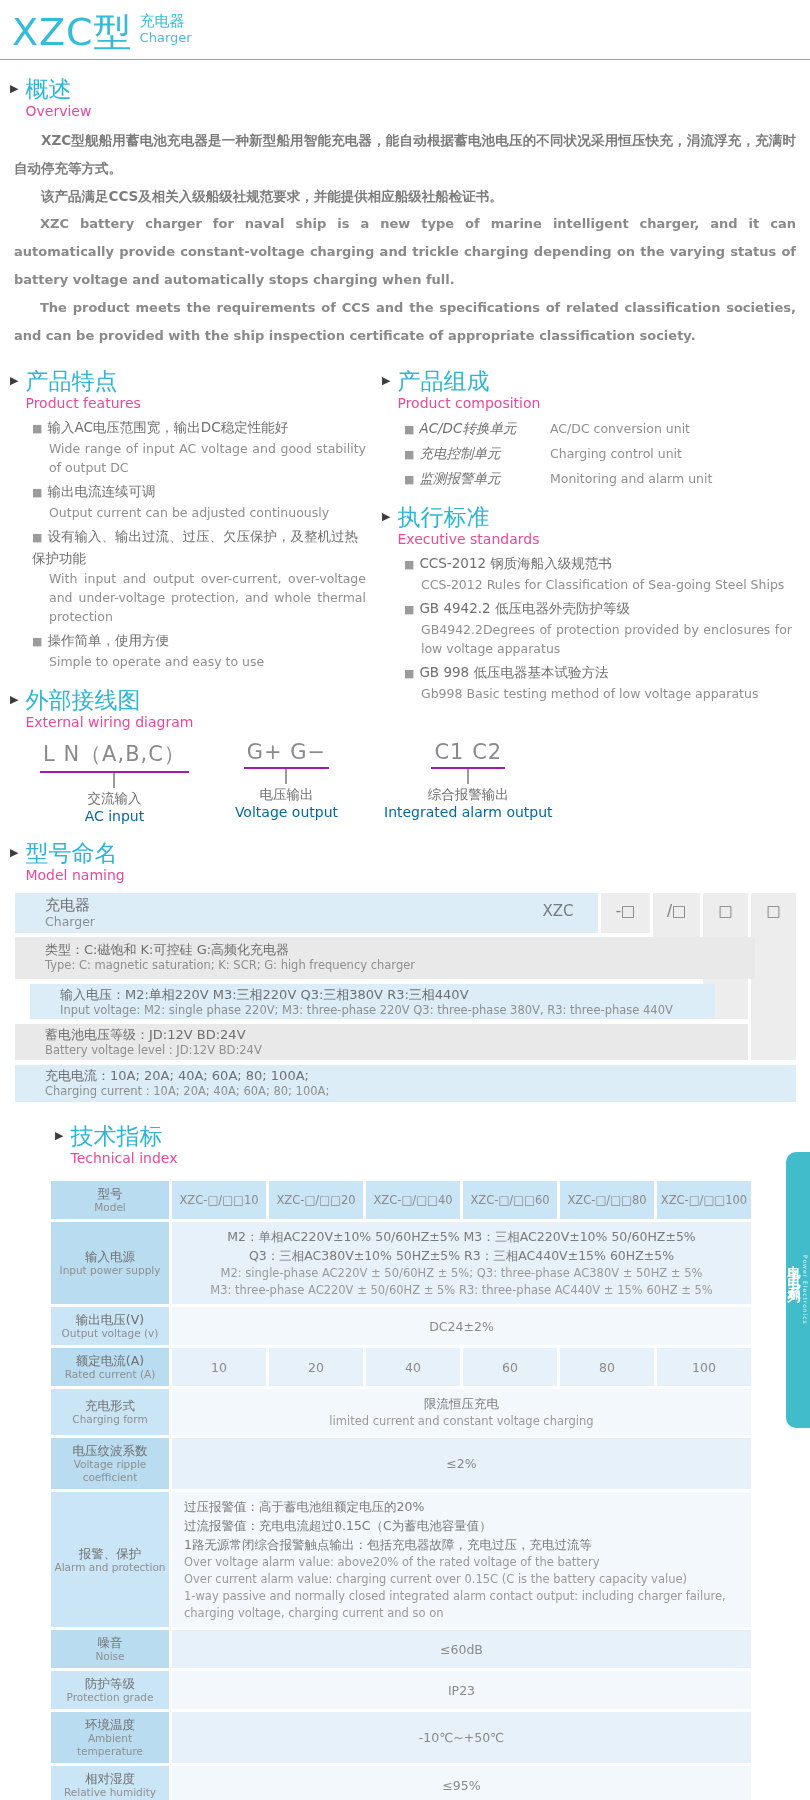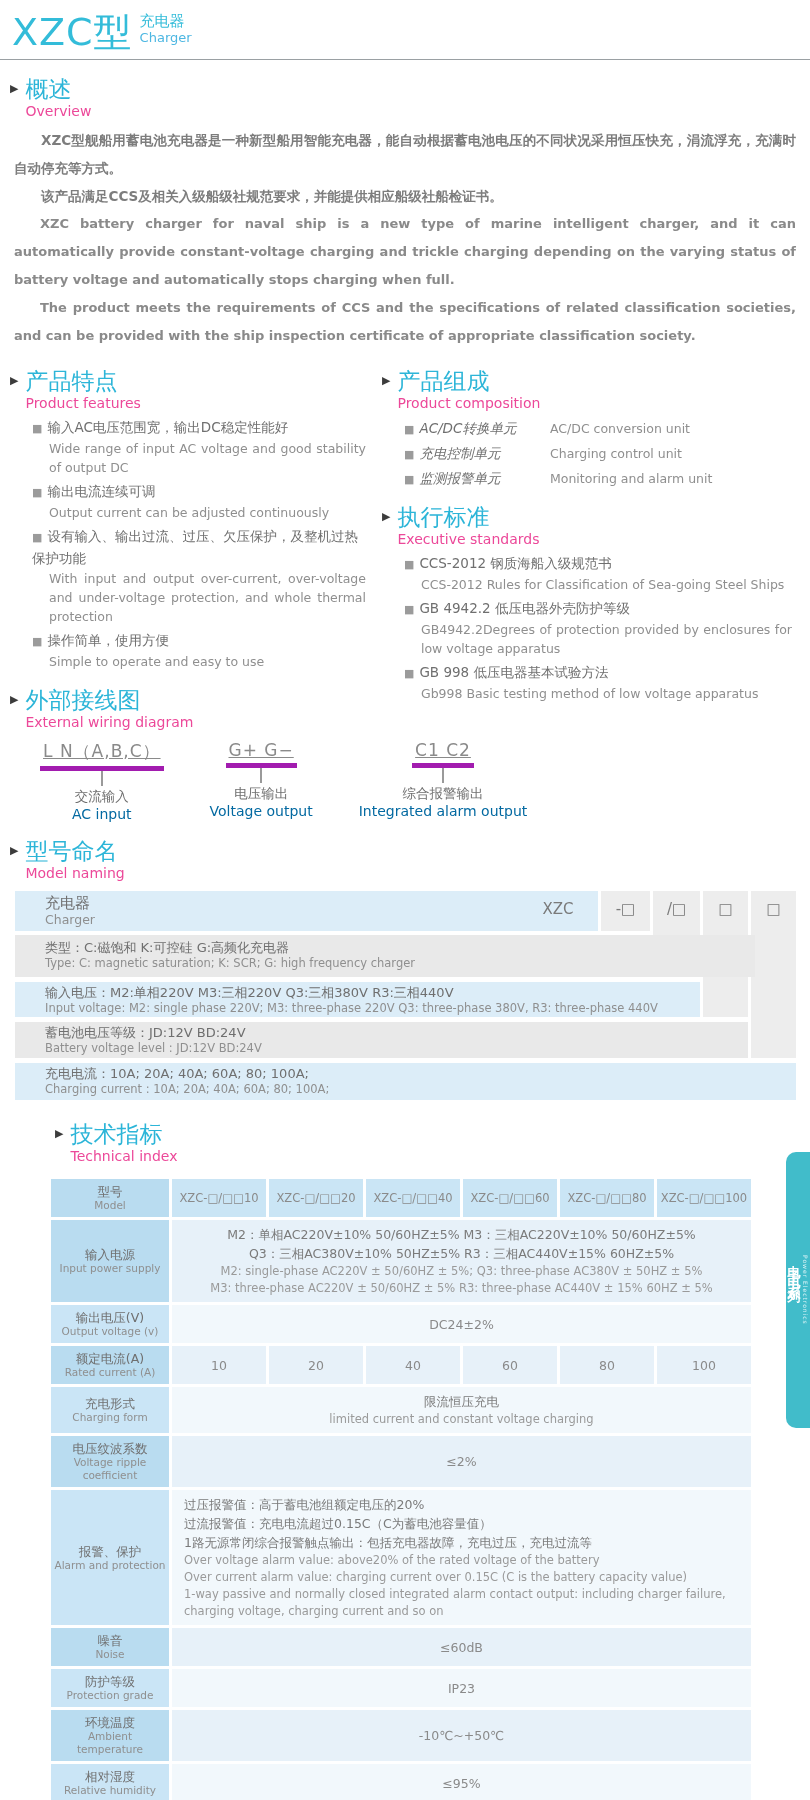--- a/index.html
+++ b/index.html
@@ -31,32 +31,32 @@
   .feat{margin:4px 6px 0 32px;}
   .feat-cn{color:#6f6f6f;font-size:13.5px;line-height:21px;}
   .bullet{color:#9b9b9b;font-size:11px;margin-right:5px;}
   .feat-en{color:#8f8f8f;font-size:12.5px;line-height:19px;padding-left:17px;text-align:justify;}
   .comp-item{display:flex;margin:7px 0 0 32px;align-items:baseline;}
   .comp-cn{color:#6f6f6f;font-size:13.5px;min-width:132px;font-style:italic;}
   .comp-en{color:#8f8f8f;font-size:12.5px;margin-left:14px;}
   
   .wiring{display:flex;margin:8px 0 0 40px;}
   .wgroup{display:flex;flex-direction:column;align-items:center;margin-right:46px;}
-  .wterm{font-size:17px;color:#8a8a8a;border-bottom:5px solid #a21caf;padding:0 3px 3px 3px;letter-spacing:1px;white-space:nowrap;text-decoration:underline;}
+  .wterm{font-size:21px;color:#8a8a8a;border-bottom:2px solid #a21caf;padding:0 3px 3px 3px;letter-spacing:1px;white-space:nowrap;}
   .wtick{width:2px;height:15px;background:#9a9a9a;}
   .wcn{font-size:13.5px;color:#6f6f6f;margin-top:2px;}
   .wen{font-size:14px;color:#0369a1;}
   
   .ladder{position:relative;width:782px;height:214px;margin:8px 0 0 15px;}
   .lrow,.lstrip{position:absolute;left:0;}
   .lstrip{background:#ededed;}
   .lb{background:#dcedf8;} .lg{background:#e9e9e9;}
   .lrow1{top:0;height:40px;width:583px;}
   .lrow2{top:44px;height:42px;width:740px;}
-  .lrow3{top:91px;height:35px;width:685px;}
+  .lrow3{top:91px;height:35px;width:685px;margin-left:15px;}
   .lrow4{top:131px;height:36px;width:733px;}
   .lrow5{top:172px;height:37px;width:781px;}
   .strip1{left:586px;width:49px;top:0;height:40px;}
   .strip2{left:638px;width:47px;top:0;height:86px;}
   .strip3{left:688px;width:45px;top:0;height:126px;}
   .strip4{left:736px;width:45px;top:0;height:167px;}
   .lrow .pad{padding:4px 0 0 30px;}
   .l-cn{font-size:13px;line-height:17px;color:#6f6f6f;}
   .l-en{font-size:11.5px;line-height:15px;color:#8f8f8f;}
   .lrow1 .l-cn{font-size:15px;}

